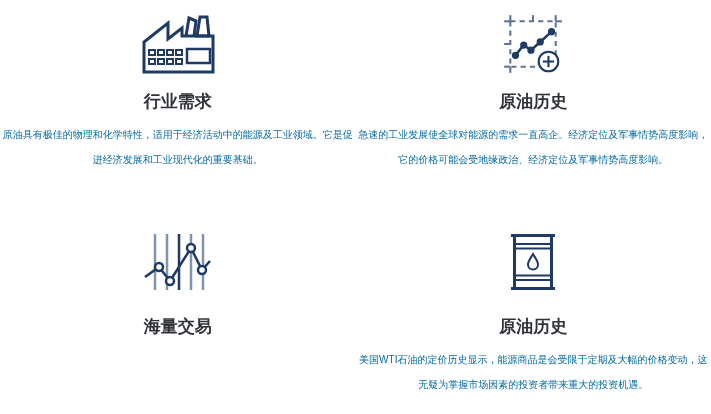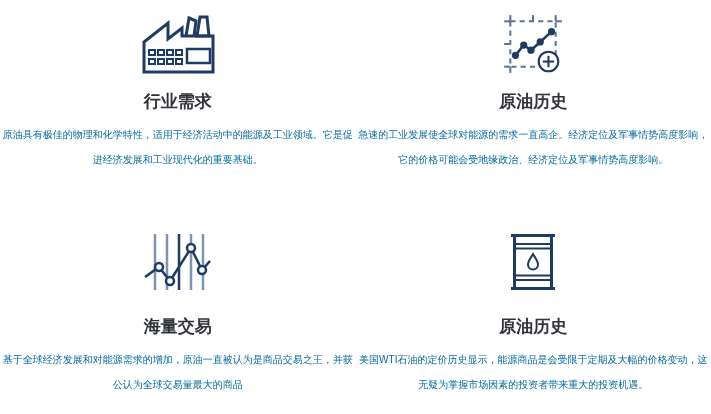--- a/index.html
+++ b/index.html
@@ -120,21 +120,20 @@
         <polyline points="1,45 15,35 26,49 47,16 58,38 66,29" stroke="#1f3a63" stroke-width="2.5" fill="none"></polyline>
         <g fill="#ffffff" stroke="#1f3a63" stroke-width="2.5">
           <circle cx="15" cy="35" r="4"></circle>
             <circle cx="26" cy="49" r="4"></circle>
           <circle cx="47" cy="16" r="4"></circle>
             <circle cx="58" cy="38" r="4"></circle>
         </g>
       </svg>
     </div>
     <h3 class="feature-title">海量交易</h3>
-    <p class="feature-desc">基于全球经济发展和对能源需求的增加，原油一直被认为是商品交易之王，并获公认为全球交易量最大的商品</p>
   </section>
 
   <section class="feature-card r2">
     <div class="icon-box">
       <svg width="50" height="60" viewBox="0 0 50 60" fill="none">
         <line x1="3" y1="3.5" x2="47" y2="3.5" stroke="#1f3a63" stroke-width="3"></line>
         <line x1="3" y1="56.5" x2="47" y2="56.5" stroke="#1f3a63" stroke-width="3"></line>
         <line x1="6.5" y1="2" x2="6.5" y2="58" stroke="#1f3a63" stroke-width="3"></line>
         <line x1="43.5" y1="2" x2="43.5" y2="58" stroke="#1f3a63" stroke-width="3"></line>
         <line x1="6" y1="12" x2="44" y2="12" stroke="#1f3a63" stroke-width="2"></line>

